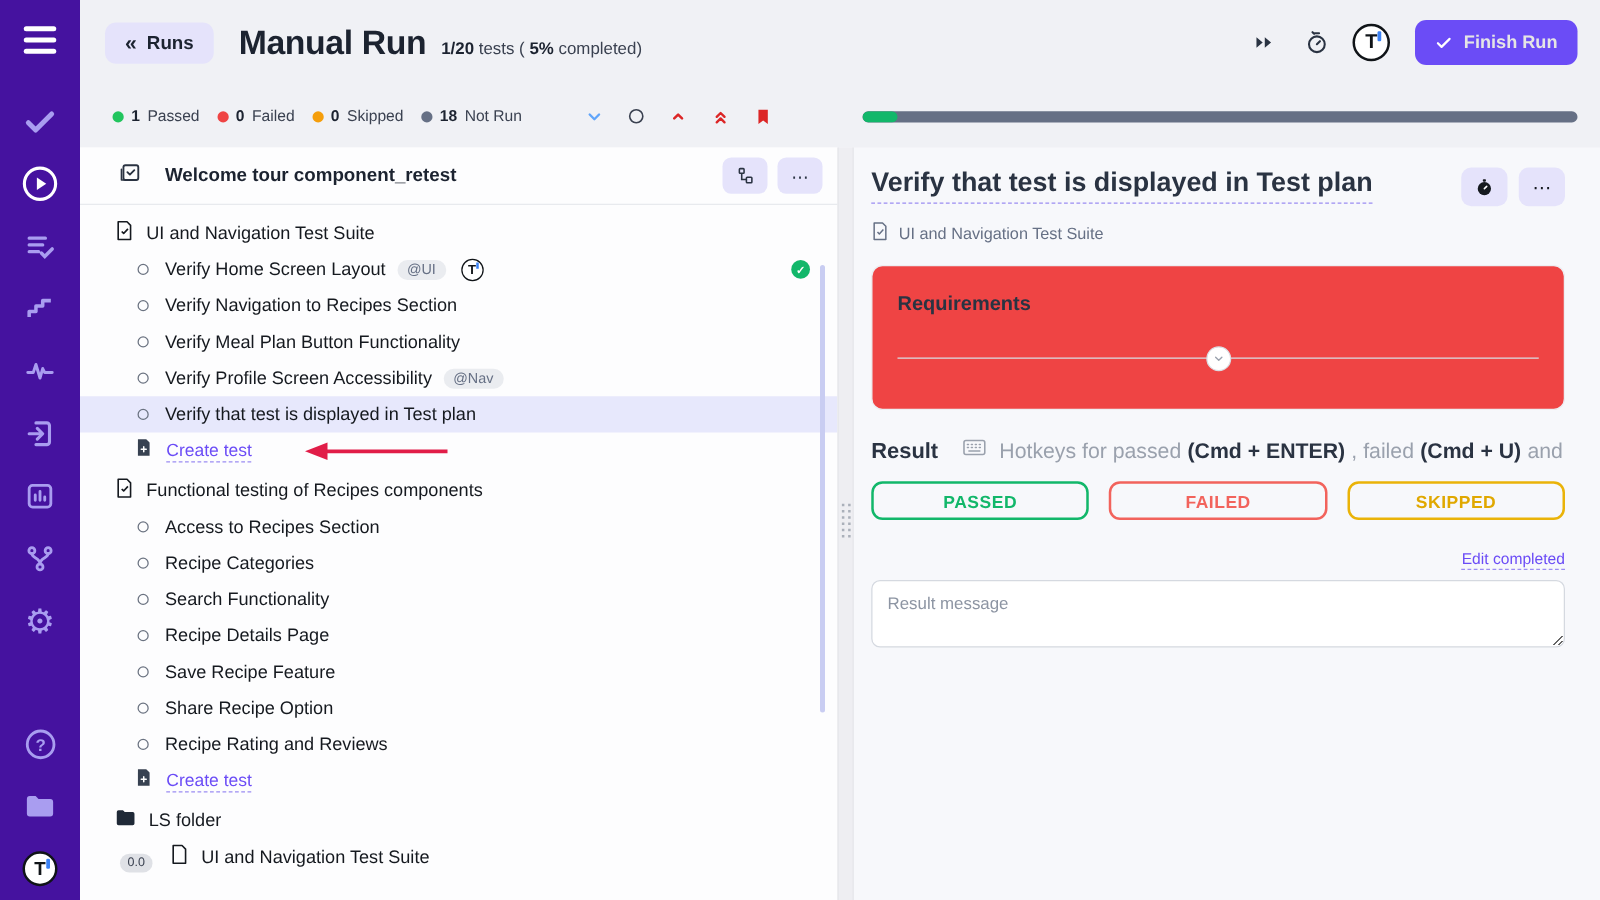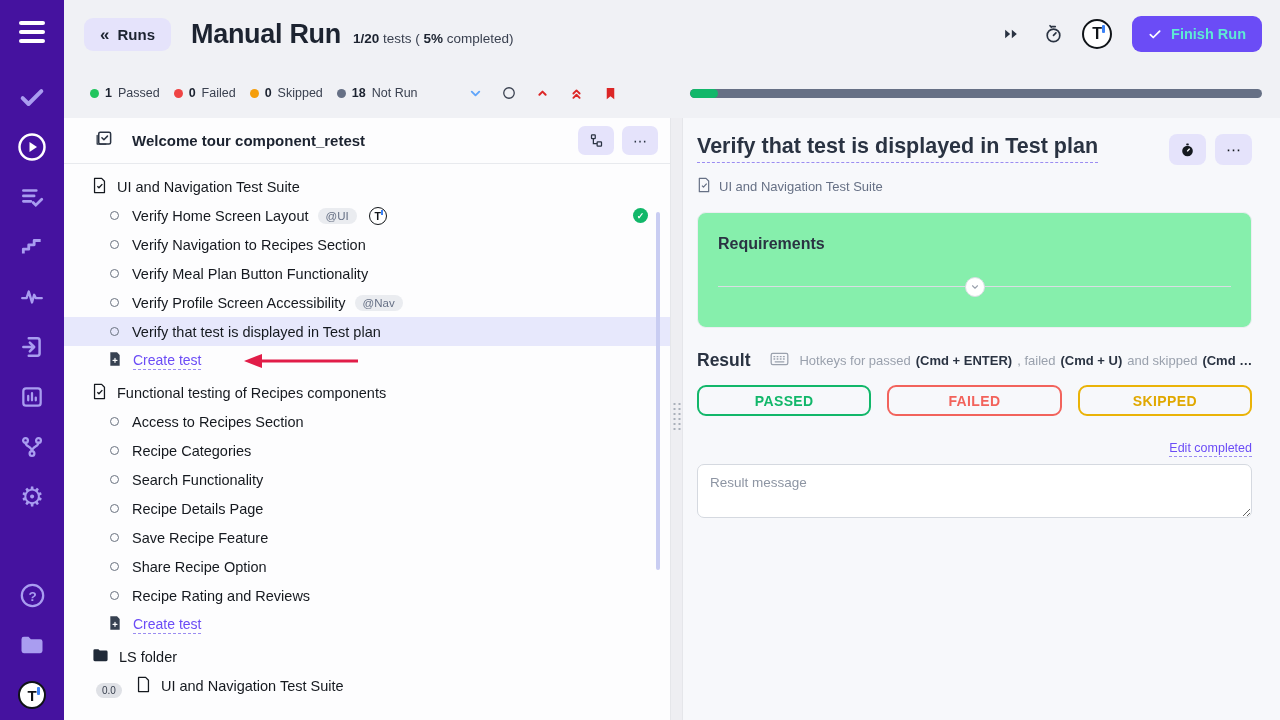--- a/index.html
+++ b/index.html
@@ -26,21 +26,21 @@
     padding:8px 16px; font-size:15px; font-weight:600; color:#1c2330; cursor:pointer; font-family:inherit; }
   .runs-btn .chev { font-size:17px; line-height:1; }
   .run-title { font-size:27px; font-weight:700; margin-left:20px; letter-spacing:-0.3px; }
   .run-sub { margin-left:12px; font-size:13.5px; color:#3a4150; margin-top:8px; }
   .run-sub b { color:#1c2330; }
   .top-actions { margin-left:auto; display:flex; align-items:center; gap:16px; }
   .top-ico { width:26px; height:26px; display:flex; align-items:center; justify-content:center; cursor:pointer; color:#2a3342; }
   .logo-circle { width:30px; height:30px; border-radius:50%; border:2px solid #101418; background:#fff;
     display:flex; align-items:center; justify-content:center; font-weight:bold; font-size:16px; color:#101418; position:relative; cursor:pointer; }
   .logo-circle i { position:absolute; right:5px; top:4px; width:3px; height:8px; background:#3b82f6; border-radius:1px; }
-  .finish-btn { display:flex; align-items:center; gap:9px; background:#6b4cf6; color:#5eead4; border:none;
+  .finish-btn { display:flex; align-items:center; gap:9px; background:#6b4cf6; color:#e5e5e5; border:none;
     border-radius:9px; padding:10px 16px; font-size:14.5px; font-weight:600; cursor:pointer; margin-left:4px; font-family:inherit; }
 
   
   .statusrow { margin-left:64px; height:50px; display:flex; align-items:center; padding:0 18px 0 26px; background:#f0f1f5; }
   .legend { display:flex; align-items:center; gap:14px; font-size:12.5px; color:#3a4150; }
   .leg { display:flex; align-items:center; gap:6px; }
   .leg b { color:#1c2330; }
   .dot { width:9px; height:9px; border-radius:50%; display:inline-block; }
   .filters { display:flex; align-items:center; gap:19px; margin-left:50px; }
   .f-ico { display:flex; align-items:center; justify-content:center; cursor:pointer; }
@@ -86,29 +86,29 @@
   .annot-arrow { position:absolute; left:176px; top:7px; pointer-events:none; }
   .lp-scrollbar { position:absolute; right:10px; top:48px; width:4px; height:358px; background:#c9cdf2; border-radius:2px; }
 
   
   .rp-titlerow { display:flex; align-items:flex-start; }
   .rp-title { font-size:21.5px; font-weight:800; color:#2a3342; border-bottom:1.5px dashed #9b8cf2; padding-bottom:3px; cursor:text; }
   .rp-title-actions { margin-left:auto; display:flex; gap:9px; }
   .rp-btn { width:37px; height:31px; background:#e5e3fb; border:none; border-radius:8px; display:flex;
     align-items:center; justify-content:center; cursor:pointer; color:#15191f; font-size:15px; font-family:inherit; }
   .rp-suite { display:flex; align-items:center; gap:8px; margin-top:12px; color:#667085; font-size:13px; }
-  .req-card { margin-top:16px; background:#86efac; border:1px solid #eceef2; border-radius:9px; padding:22px 20px 30px; }
+  .req-card { margin-top:16px; background:#ef4444; border:1px solid #eceef2; border-radius:9px; padding:22px 20px 30px; }
   .req-title { font-size:16px; font-weight:700; color:#2a3342; }
   .req-divider { margin-top:24px; position:relative; height:20px; }
   .req-divider .line { position:absolute; left:0; right:0; top:9px; height:1px; background:#d9dde3; }
   .req-toggle { position:absolute; left:50%; top:0; transform:translateX(-50%); width:20px; height:20px;
     border-radius:50%; border:1px solid #d9dde3; background:#fff; display:flex; align-items:center; justify-content:center; cursor:pointer; }
   .result-head { margin-top:22px; display:flex; align-items:center; gap:10px; white-space:nowrap; overflow:hidden; }
   .result-title { font-size:17.5px; font-weight:800; color:#2a3342; margin-right:10px; }
-  .hotkeys { font-size:13px; color:#9aa1ad; display:flex; align-items:center; gap:5px; overflow:hidden; }
+  .hotkeys { font-size:17px; color:#9aa1ad; display:flex; align-items:center; gap:5px; overflow:hidden; }
   .hotkeys b { color:#2a3342; font-weight:700; }
   .verdicts { display:flex; gap:16px; margin-top:14px; }
   .verdict { flex:1; height:31px; border-radius:9px; border:2px solid; background:transparent; font-size:14px;
     font-weight:700; letter-spacing:0.4px; cursor:pointer; font-family:inherit; }
   .v-pass { border-color:#12b76a; color:#12b76a; }
   .v-fail { border-color:#f2635c; color:#f2635c; }
   .v-skip { border-color:#eab308; color:#e0a800; }
   .meta-row { margin-top:22px; text-align:right; }
   .meta-link { color:#6b4cf6; font-size:12.5px; border-bottom:1.5px dashed #9b8cf2; padding-bottom:1px; cursor:pointer; }
   .result-msg { margin-top:8px; width:100%; height:54px; resize:both; border:1px solid #d5d9e0; border-radius:7px;

